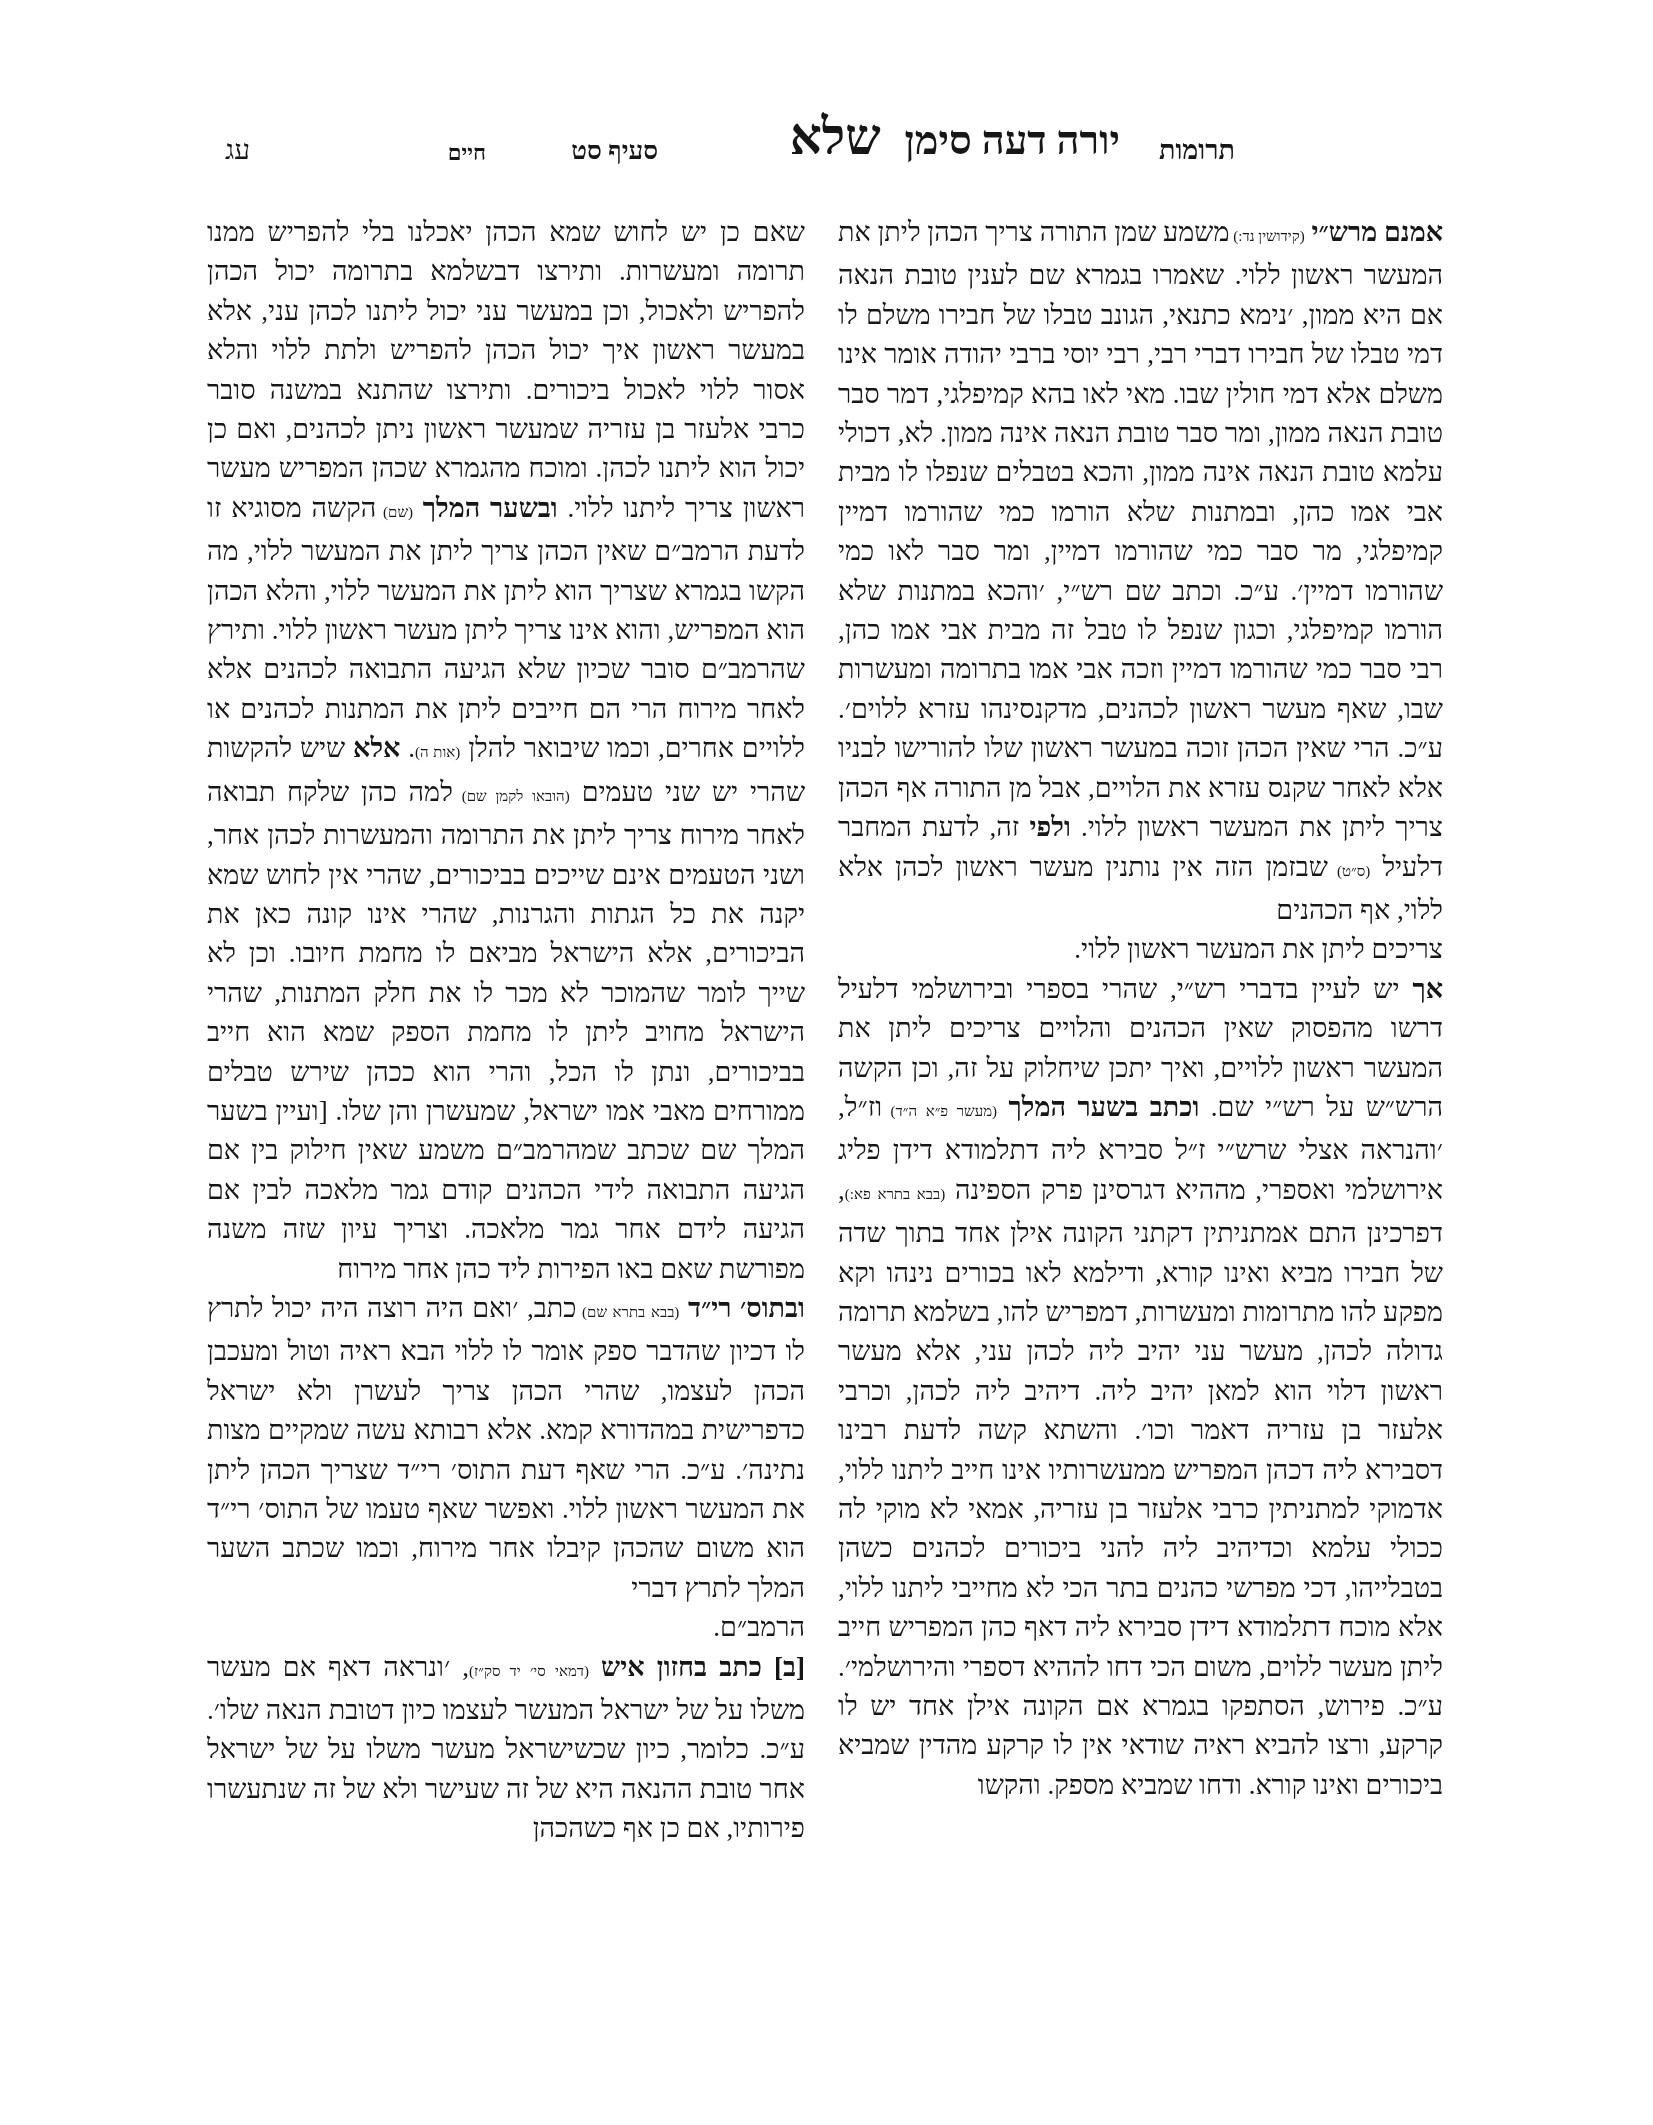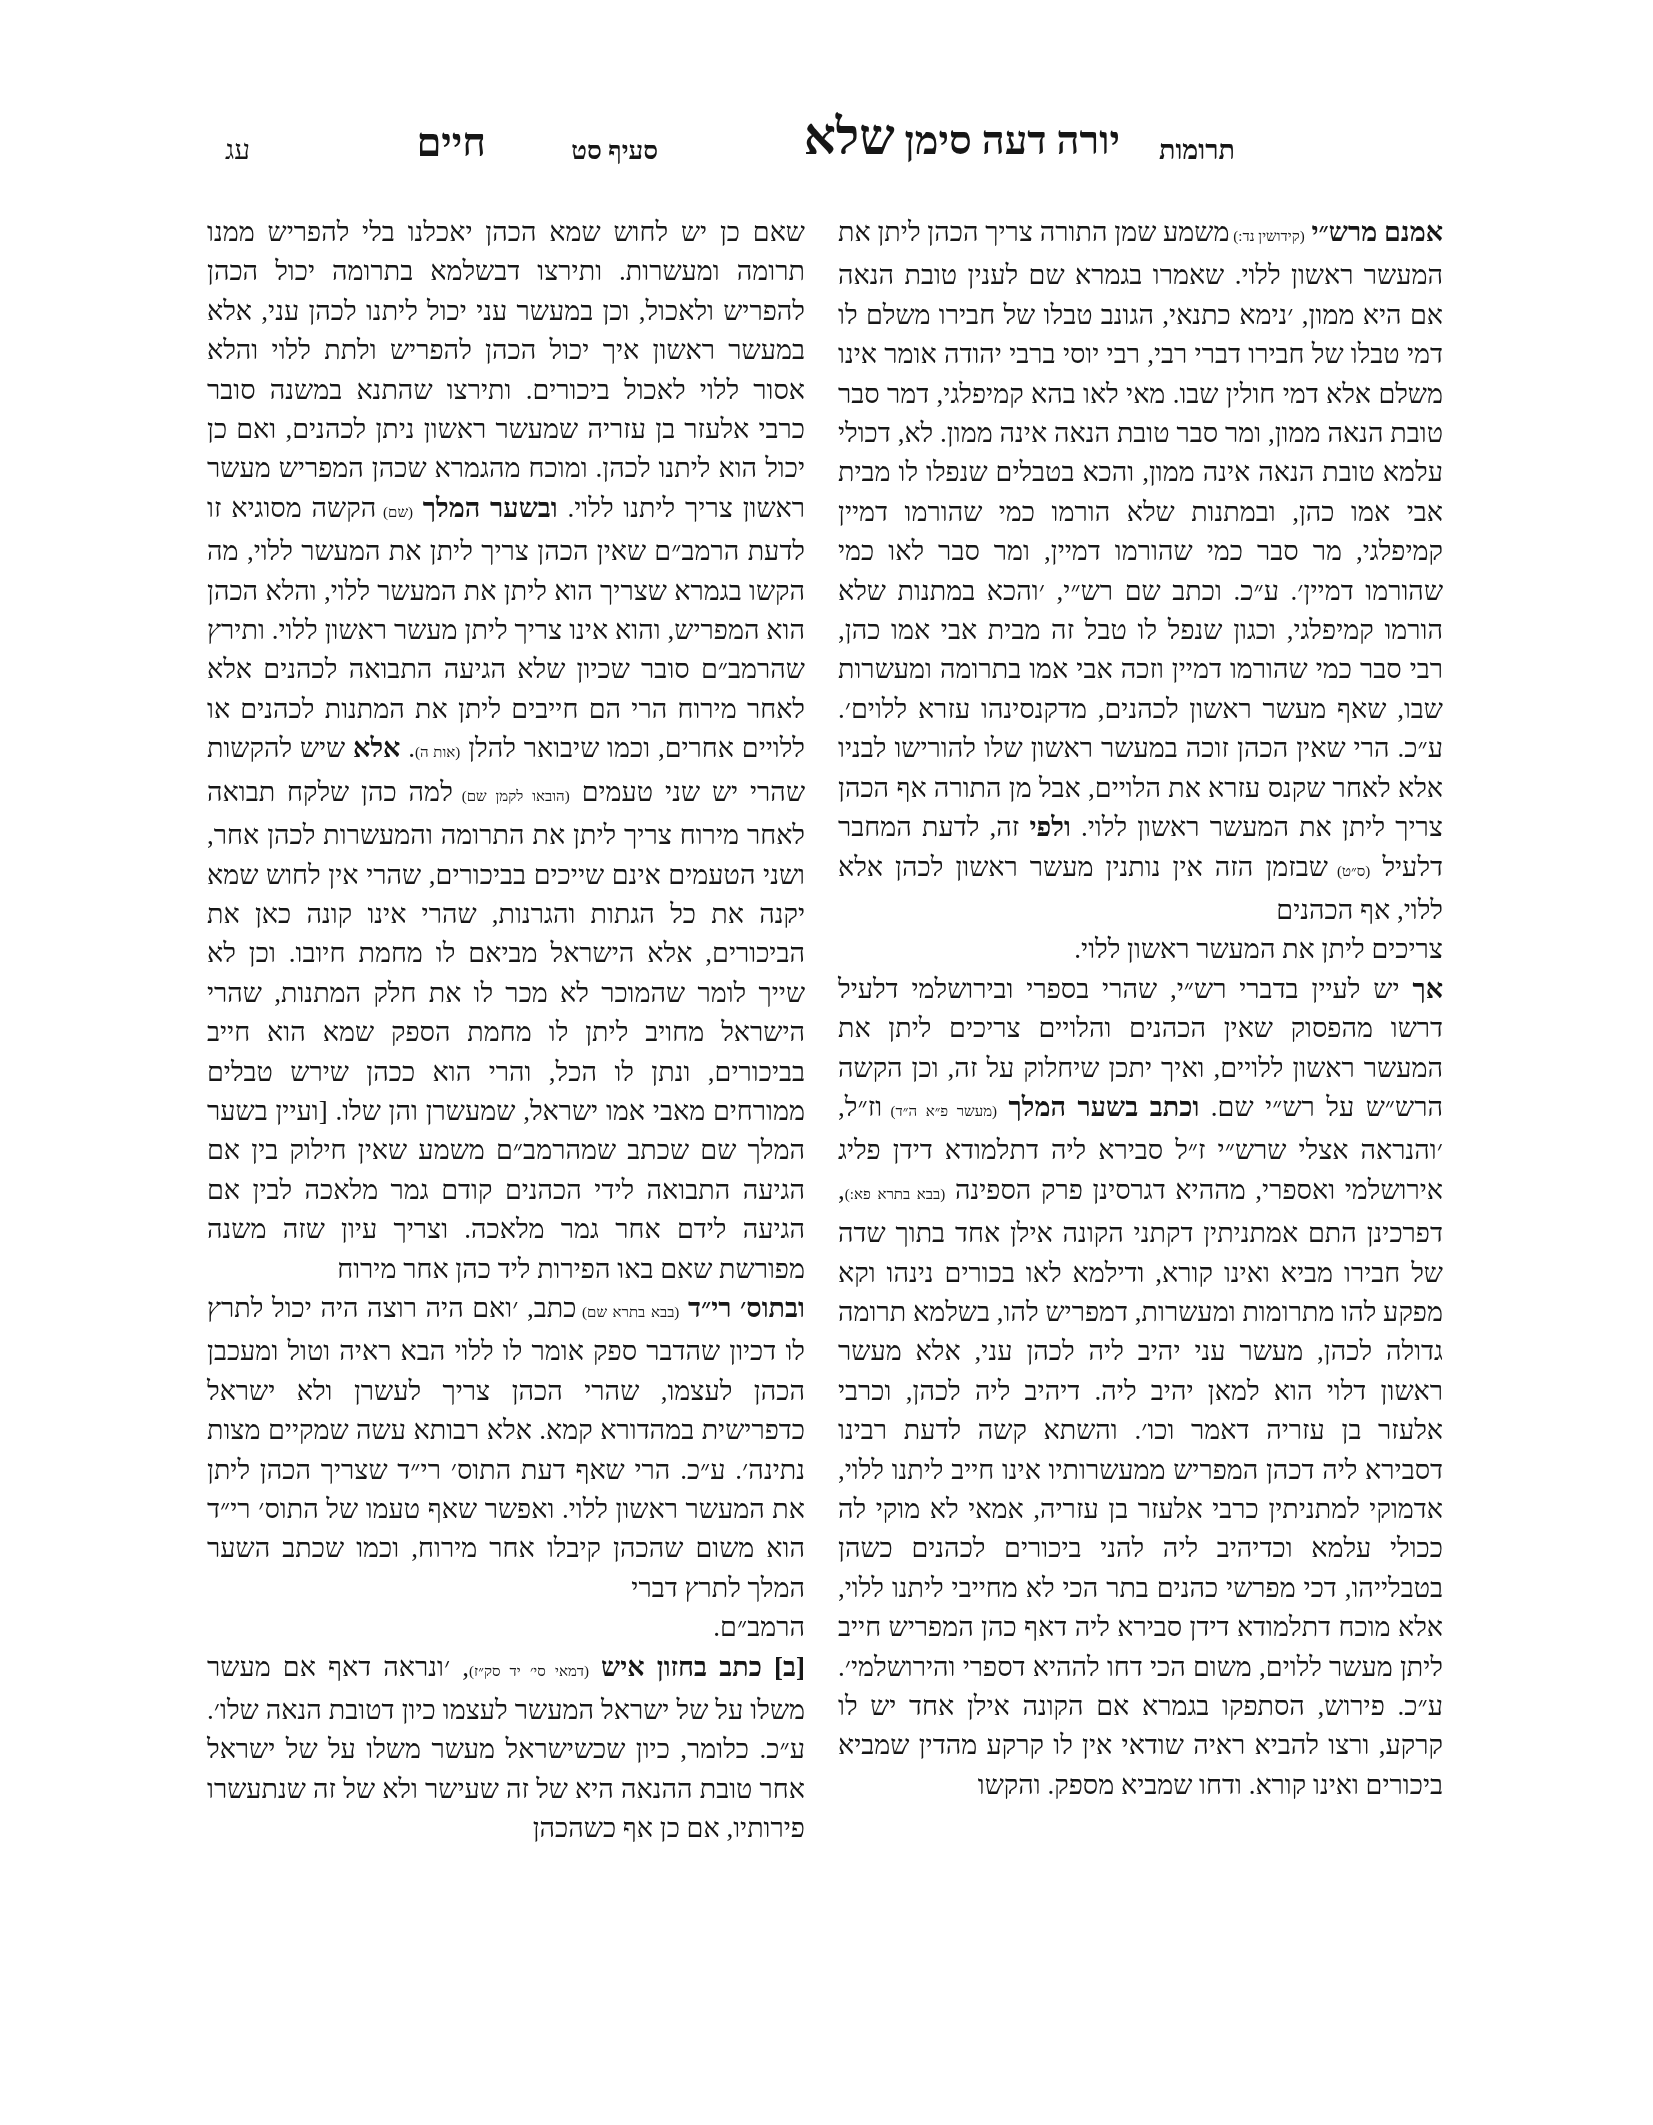--- a/index.html
+++ b/index.html
@@ -14,23 +14,23 @@
   }
   
   .hdr {
     position: absolute;
     top: 104px; left: 0; right: 0;
     height: 62px;
   }
   .hdr-item { position: absolute; bottom: 0; white-space: nowrap; direction: rtl; }
   .h-section  { right: 418px;  font-size: 27px; font-weight: bold; }
   .h-title    { right: 533px;  font-size: 40px; font-weight: bold; }
-  .h-title .siman { font-size: 50px; }
+  .h-title .siman { font-size: 50px; margin-right: 14px; }
   .h-seif     { right: 995px;  font-size: 26px; font-weight: bold; }
-  .h-book     { right: 1167px; font-size: 40px; font-weight: bold; }
+  .h-book     { right: 1167px; font-size: 22px; font-weight: bold; }
   .h-page     { right: 1403px; font-size: 28px; }
   
   .col {
     position: absolute;
     top: 213px;
     direction: rtl;
     text-align: justify;
     text-justify: inter-word;
     font-size: 27px;
     line-height: 39.4px;

